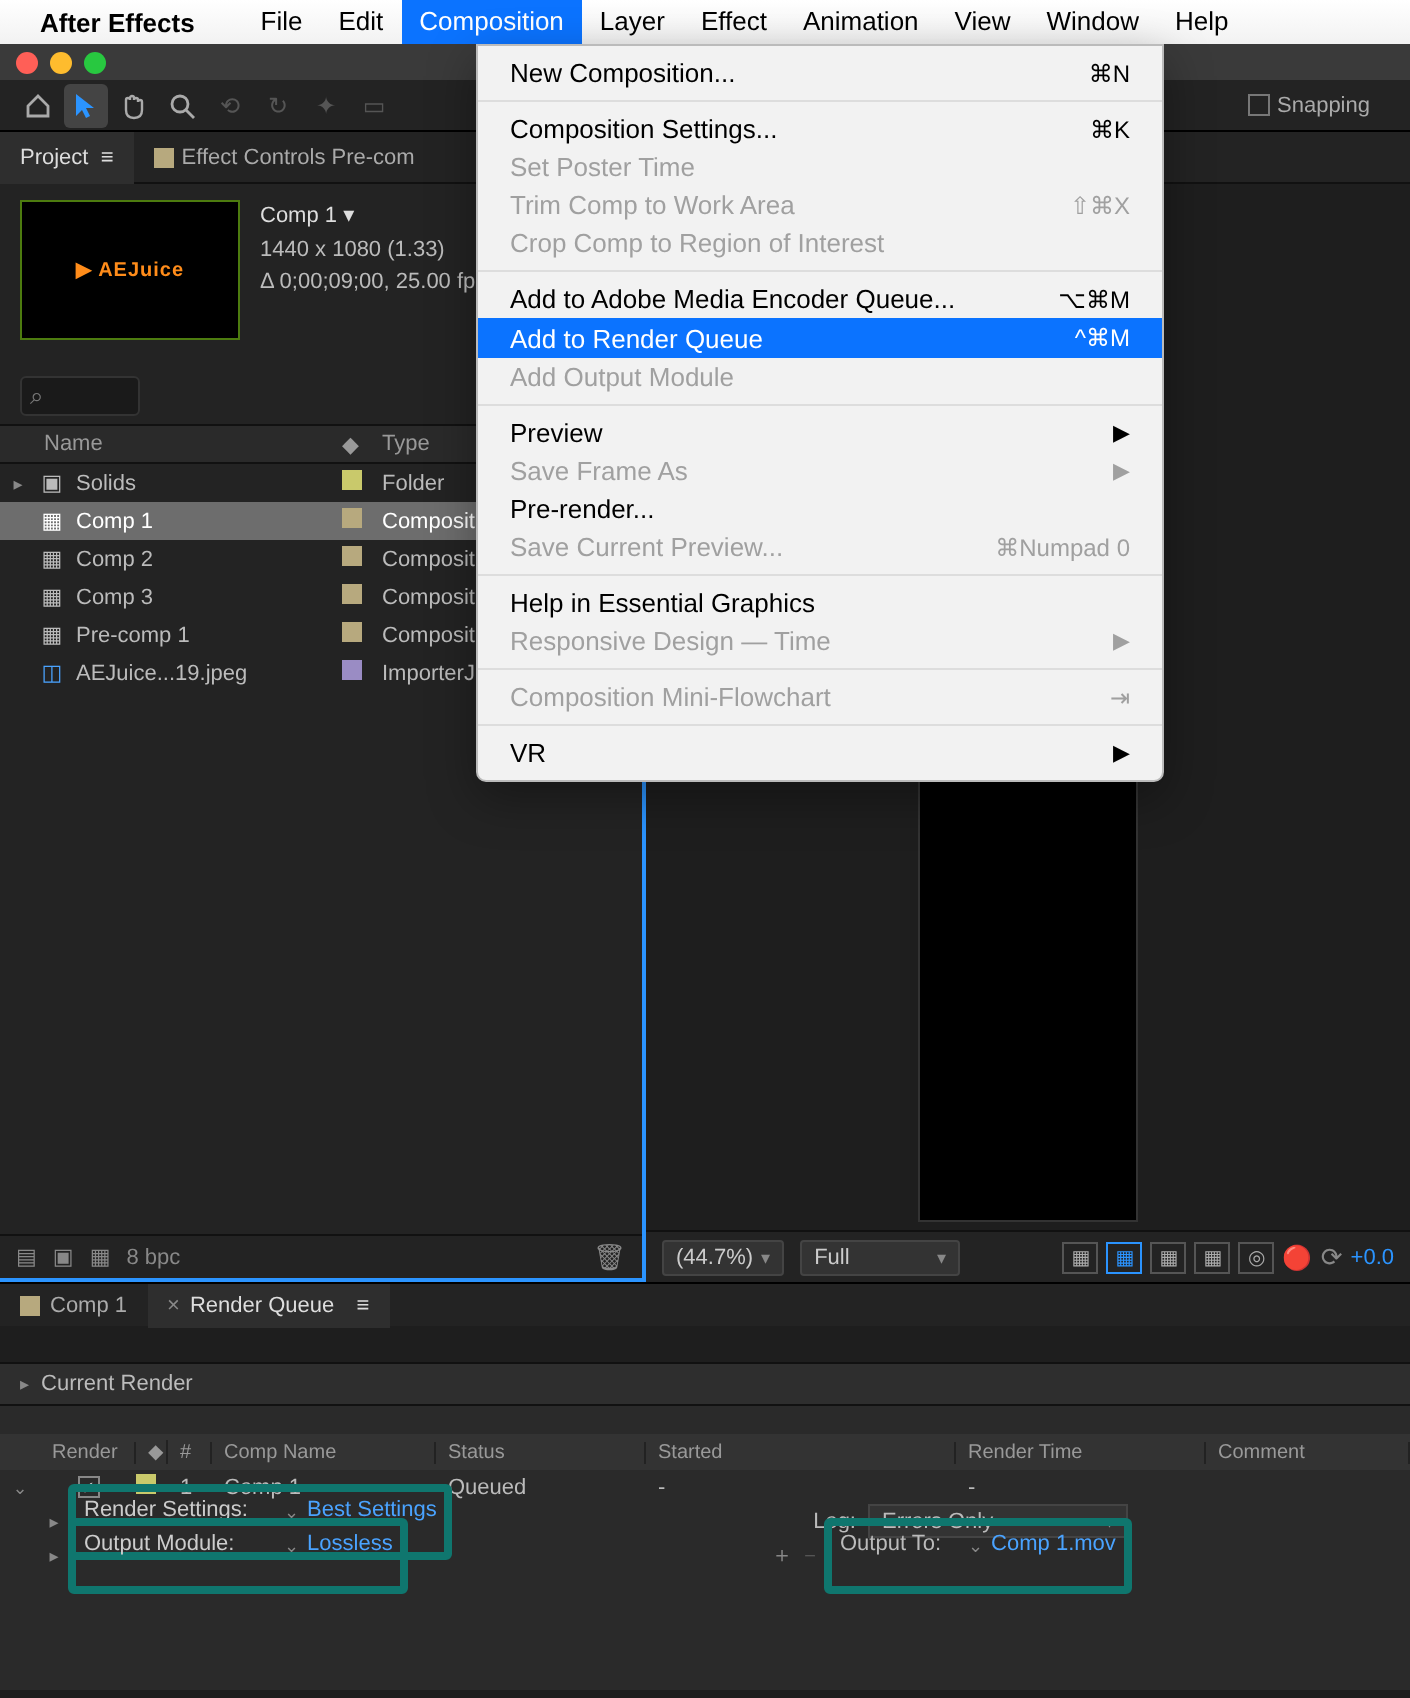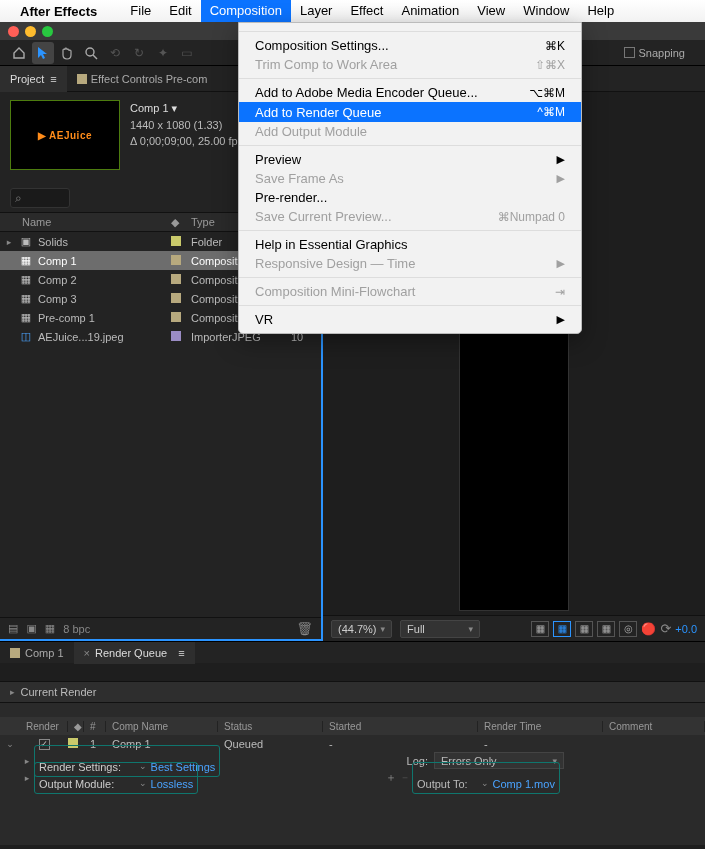--- a/index.html
+++ b/index.html
@@ -72,21 +72,21 @@
   .rq { background: #2a2a2a; color: #bbb; font-size: 11px; }
   .curr-render { height: 22px; display: flex; align-items: center; padding-left: 10px; background: #2e2e2e; margin-top: 18px; border-top: 1px solid #111; border-bottom: 1px solid #111; }
   .curr-render .arr { font-size: 9px; margin-right: 6px; color: #888; }
   .rqhead { display: flex; height: 18px; background: #333; align-items: center; font-size: 10px; color: #999; margin-top: 14px; }
   .rqh { padding-left: 6px; border-right: 1px solid #222; }
   .rqrow { display: flex; height: 17px; align-items: center; font-size: 11px; }
   .rqsub { display: flex; height: 17px; align-items: center; font-size: 11px; padding-left: 20px; }
   .rqsub .lbl { width: 100px; color: #ccc; font-weight: 500; }
   .rqsub .drop { color: #888; margin-right: 4px; font-size: 9px; }
   .rqsub .linkval { color: #4aa3ff; }
-  .hl { border: 1px solid #0f766e; border-radius: 3px; padding: 15px 4px; height: 18px; display: flex; align-items: flex-start; }
+  .hl { border: 4px solid #0f766e; border-radius: 3px; padding: 15px 4px; height: 18px; display: flex; align-items: flex-end; }
 
   
   .dropdown { position: absolute; top: 22px; left: 238px; width: 344px; background: #f2f2f2; border: 1px solid #bbb; border-radius: 0 0 5px 5px; box-shadow: 0 8px 24px rgba(0,0,0,.35); z-index: 200; padding: 4px 0; font-size: 13px; color: #000; }
   .ditem { display: flex; align-items: center; height: 19px; padding: 0 16px; }
   .ditem.dis { color: #a0a0a0; }
   .ditem.hl { background: #0b73ff; color: #fff; border: none; border-radius: 0; padding: 0 16px; height: 20px; }
   .ditem .short { margin-left: auto; font-size: 12px; letter-spacing: 0; }
   .ditem .sub { margin-left: auto; font-size: 11px; }
   .dsep { height: 1px; background: #ddd; margin: 4px 0; }
 
@@ -363,28 +363,38 @@
           <span style="width:64px;font-weight:500">Output To:</span>
           <span class="drop">⌄</span>
           <span class="linkval">Comp 1.mov</span>
         </div>
       </div>
     </div>
   </div>
 </div>
 
 <div class="dropdown" id="dropdown">
+    <div class="ditem">
+      <span>New Composition...</span>
+      <span class="short">⌘N</span>
+    </div>
     <div class="dsep"></div>
     <div class="ditem">
       <span>Composition Settings...</span>
       <span class="short">⌘K</span>
     </div>
     <div class="ditem dis">
+      <span>Set Poster Time</span>
+    </div>
+    <div class="ditem dis">
       <span>Trim Comp to Work Area</span>
       <span class="short">⇧⌘X</span>
+    </div>
+    <div class="ditem dis">
+      <span>Crop Comp to Region of Interest</span>
     </div>
     <div class="dsep"></div>
     <div class="ditem">
       <span>Add to Adobe Media Encoder Queue...</span>
       <span class="short">⌥⌘M</span>
     </div>
     <div class="ditem hl">
       <span>Add to Render Queue</span>
       <span class="short">^⌘M</span>
     </div>

